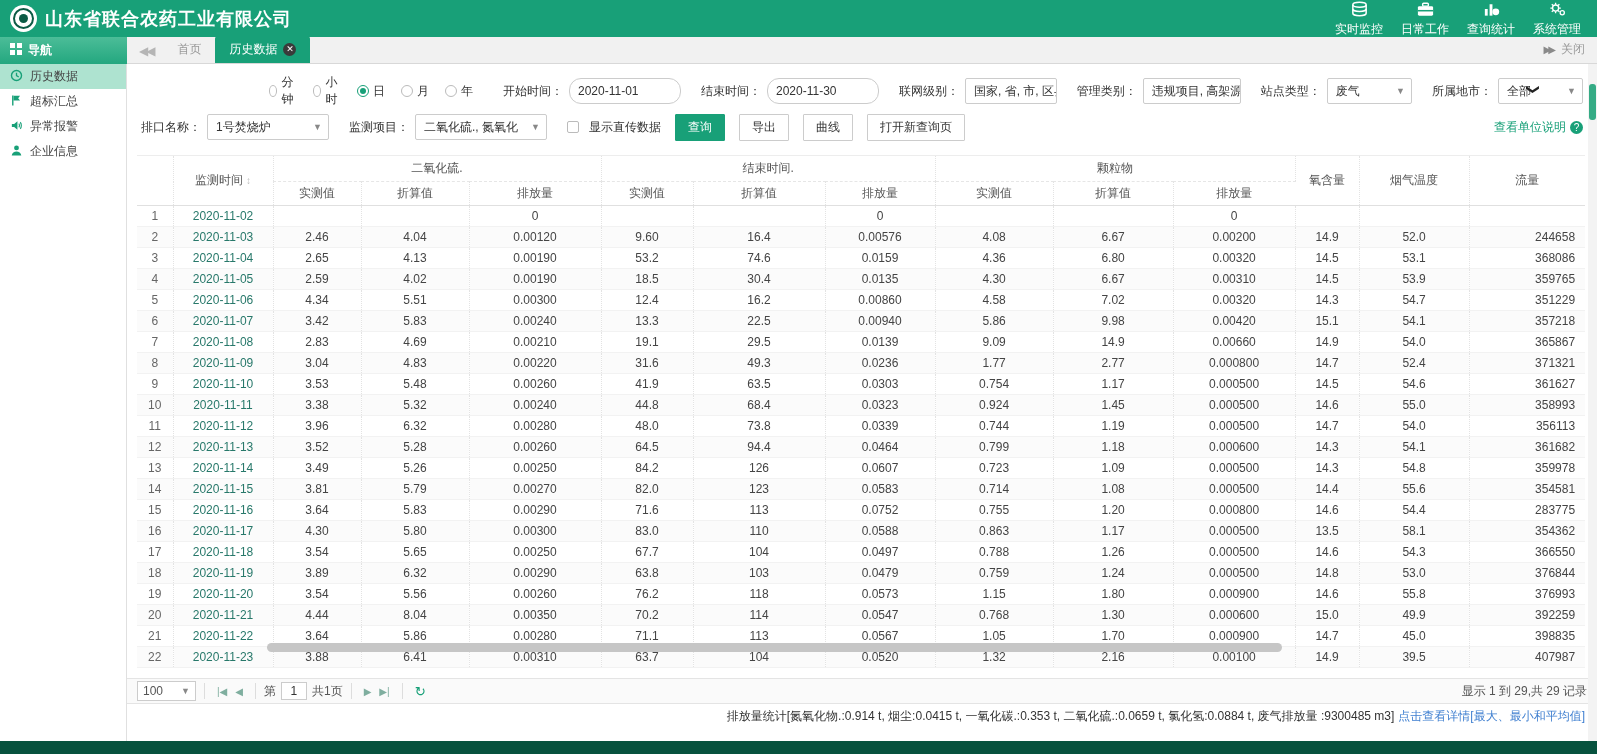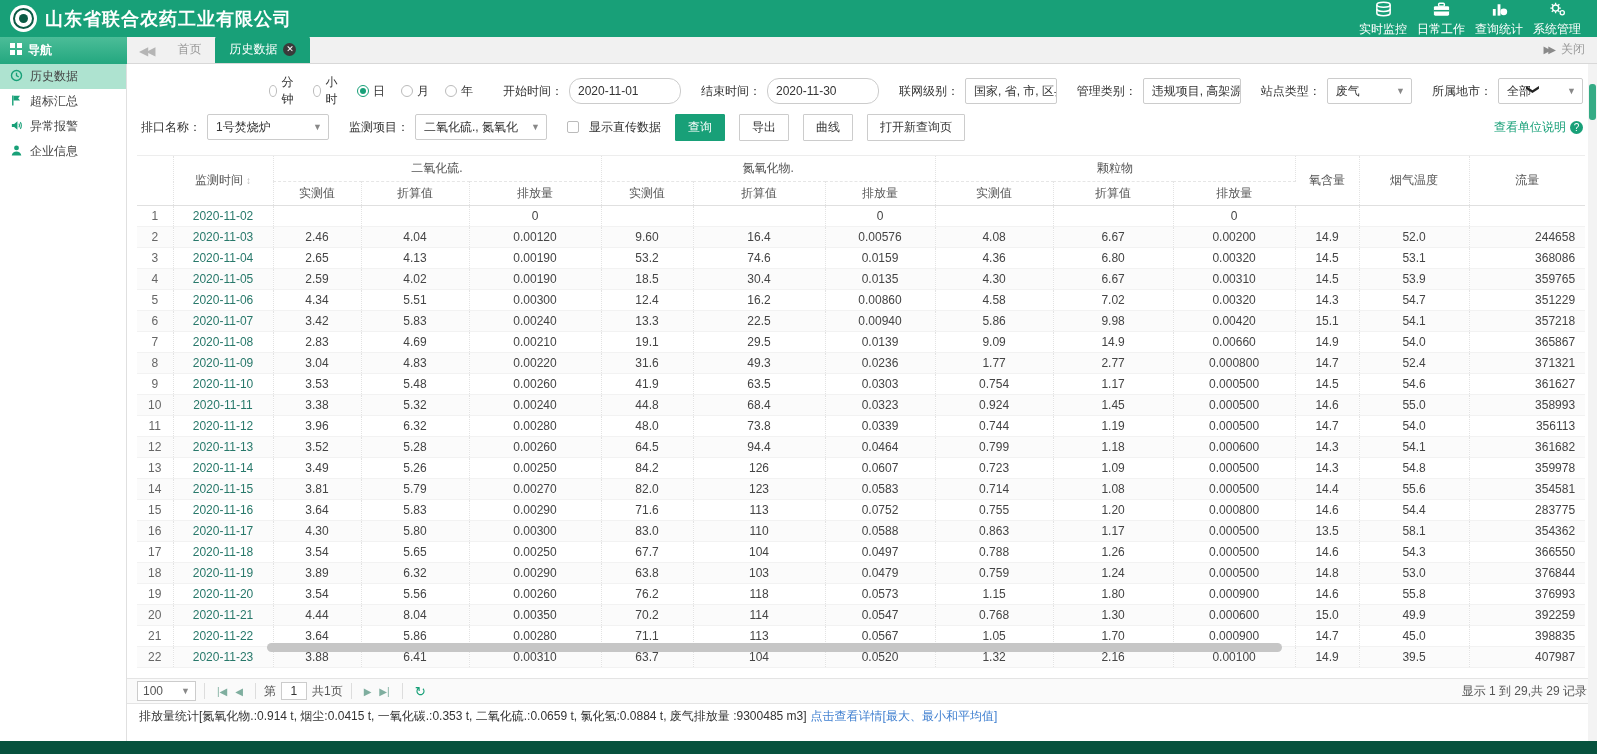--- a/index.html
+++ b/index.html
@@ -5,21 +5,21 @@
   * { margin:0; padding:0; box-sizing:border-box; }
   html,body { width:1597px; height:754px; overflow:hidden;
     font-family:"Liberation Sans","DejaVu Sans",sans-serif; font-size:12px; color:#333; background:#fff; }
 
   
   .app-header { height:37px; background:#18a078; display:flex; align-items:center; padding:0 10px; color:#fff; }
   .logo { width:27px; height:27px; border-radius:50%; background:#fff; position:relative; flex:0 0 auto; }
   .logo::before { content:""; position:absolute; inset:3px; border-radius:50%; border:2px solid #0c5b45; }
   .logo::after { content:""; position:absolute; inset:9px; border-radius:50%; background:#0c5b45; }
   .company-title { font-size:18px; font-weight:bold; margin-left:8px; letter-spacing:1px; }
-  .header-nav { margin-left:auto; display:flex; gap:10px; padding-right:6px; }
+  .header-nav { margin-left:auto; display:flex; gap:18px; padding-right:6px; }
   .hnav-item { display:flex; flex-direction:column; align-items:center; cursor:pointer; line-height:14px; }
   .hnav-item svg { width:19px; height:16px; margin-bottom:2px; }
   .hnav-label { font-size:12px; }
 
   
   .mid-row { display:flex; height:27px; }
   .side-title { width:127px; background:linear-gradient(180deg,#4cbd98,#23a77f); color:#fff; display:flex; align-items:center; padding-left:10px; font-weight:bold; gap:6px; }
   .side-title svg { width:12px; height:12px; }
   .tab-strip { flex:1; background:#f1f1f1; border-bottom:1px solid #d8d8d8; display:flex; align-items:flex-end; }
   .tab-collapse { color:#b5b5b5; font-size:12px; padding:0 10px 5px 12px; letter-spacing:-2px; cursor:pointer; }
@@ -83,21 +83,21 @@
   
   .pager { height:26px; background:#fafafa; border-top:1px solid #e4e4e4; border-bottom:1px solid #e4e4e4; display:flex; align-items:center; padding:0 10px; color:#555; margin-top:10px; }
   .psize { border:1px solid #ccc; background:#fff; height:20px; display:flex; align-items:center; padding:0 5px; gap:18px; cursor:pointer;text-align:right; }
   .psep { width:1px; height:16px; background:#ddd; margin:0 8px; }
   .pbtn { color:#7fae9f; font-size:10px; margin:0 4px; cursor:pointer; }
   .pinput { width:26px; height:18px; border:1px solid #ccc; text-align:center; font-size:12px; color:#333; margin:0 5px; }
   .refresh { color:#18a078; font-size:13px; cursor:pointer; margin-left:4px; }
   .pager-summary { margin-left:auto; color:#555; }
 
   
-  .stats { height:24px; display:flex; align-items:center; padding:0 12px; gap:4px; }
+  .stats { height:24px; display:flex; align-items:center; padding:0 12px; gap:4px;justify-content:flex-end; }
   .stats-link { color:#3f7fd0; cursor:pointer; }
 
   .footer-bar { position:absolute; left:0; bottom:0; width:100%; height:13px; background:#07523e; }
 </style>
 </head>
 <body>
 
 <div class="app-header">
   <div class="logo"></div>
   <div class="company-title">山东省联合农药工业有限公司</div>
@@ -286,21 +286,21 @@
             <col style="width:110px">
             <col style="width:116px">
         </colgroup>
         <thead>
           <tr class="grp-row">
             <th rowspan="2"></th>
             <th rowspan="2">
               <span>监测时间</span><span class="sort-icon">↕</span>
             </th>
             <th colspan="3">二氧化硫.</th>
-            <th colspan="3">氮氧化物.</th>
+            <th colspan="3">结束时间.</th>
             <th colspan="3">颗粒物</th>
             <th rowspan="2">氧含量</th>
             <th rowspan="2">烟气温度</th>
             <th rowspan="2">流量</th>
           </tr>
           <tr class="sub-row">
             <th>实测值</th>
             <th>折算值</th>
             <th>排放量</th>
             <th>实测值</th>

